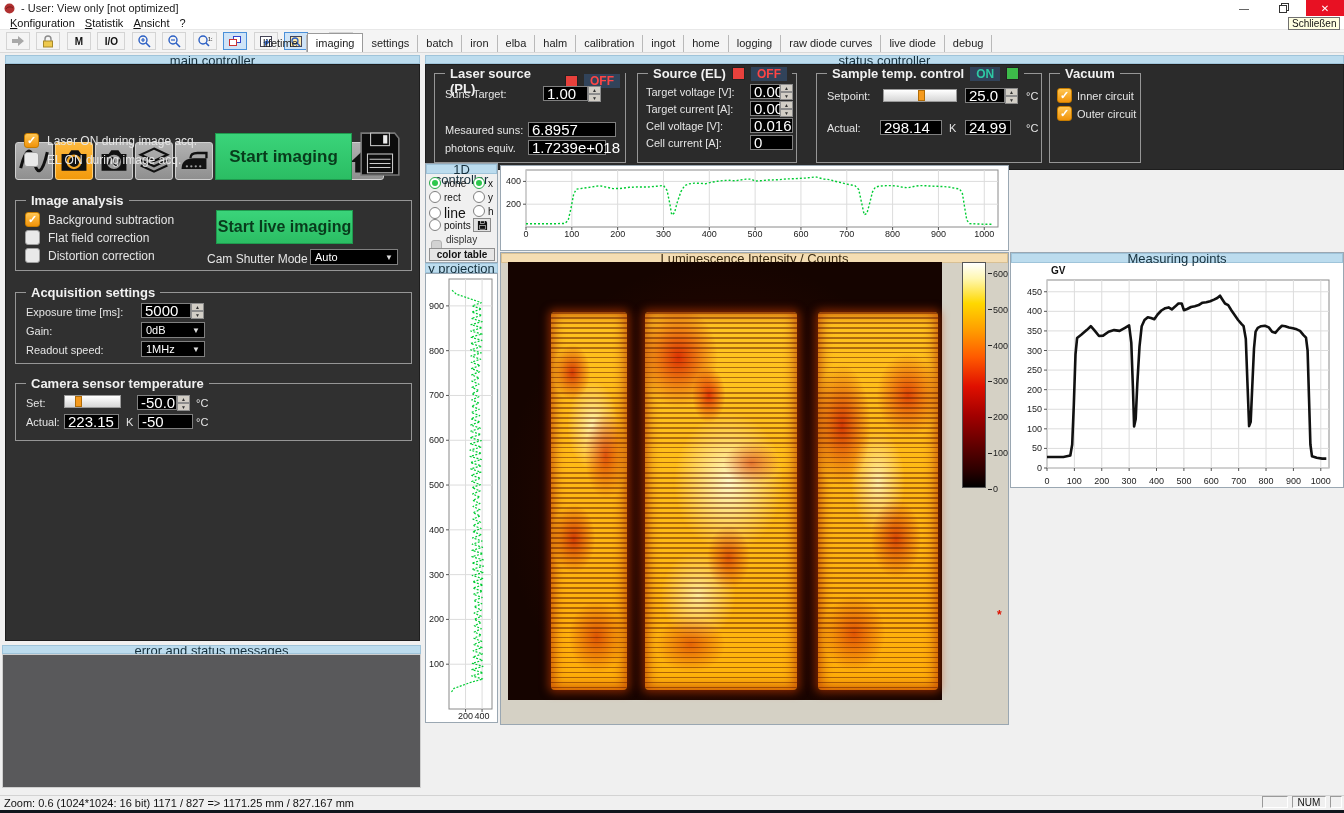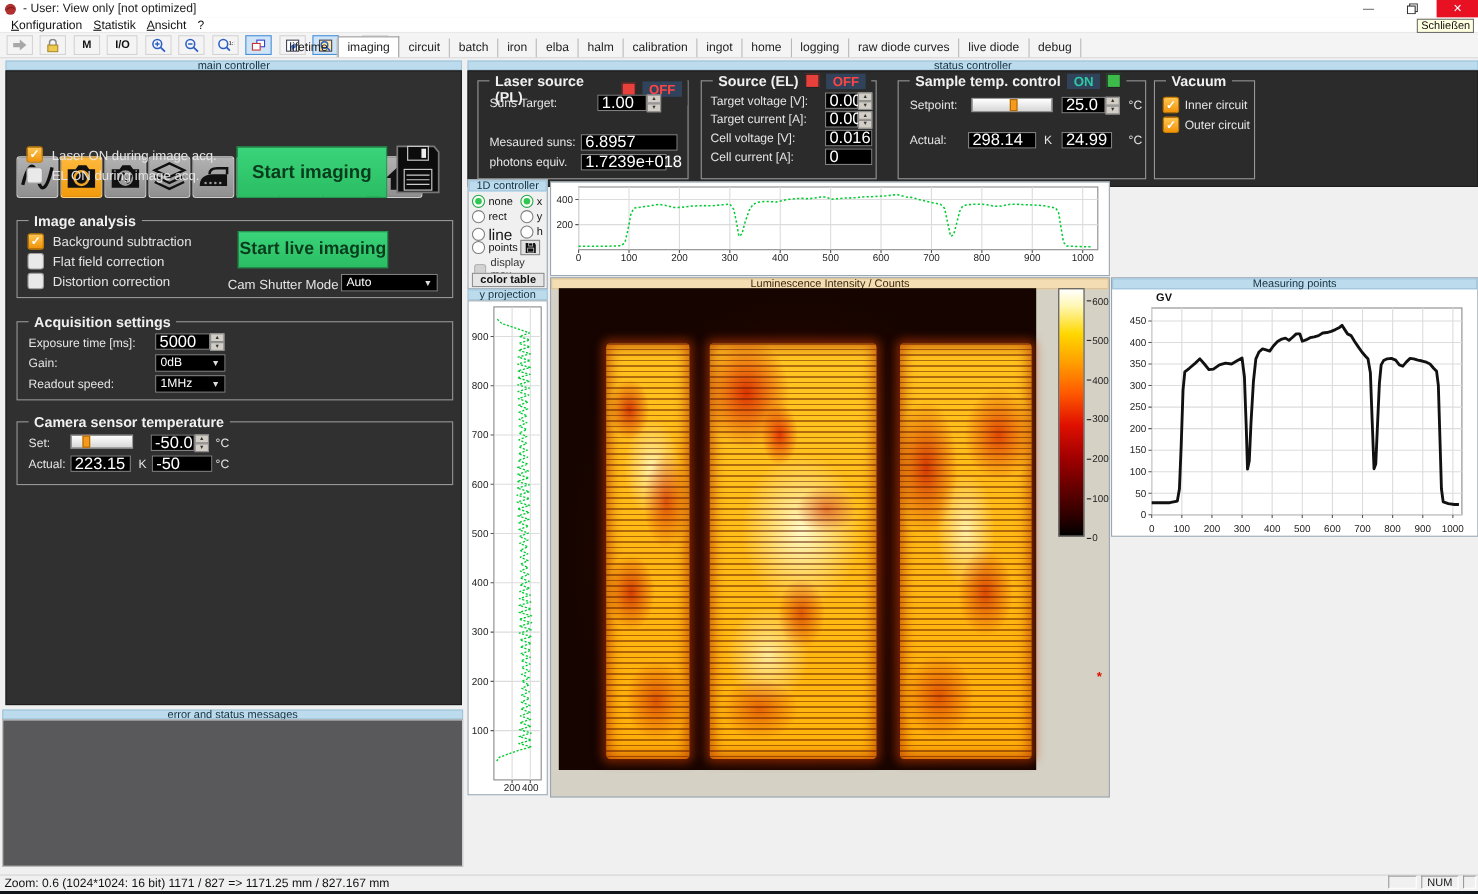--- a/index.html
+++ b/index.html
@@ -18,21 +18,21 @@
   .menu-item::first-letter { text-decoration:underline; }
   #toolbar { left:0; top:30px; width:1344px; height:23px; background:#f4f4f4; border-bottom:1px solid #d9d9d9; }
   .tb-btn { position:relative; width:24px; height:18px; background:#f4f4f4; border:1px solid #d4d4d4; display:inline-flex; align-items:center; justify-content:center; font-size:10px; font-weight:bold; vertical-align:top; margin-right:2px; }
   .tb-btn.pressed { border-color:#4a90d9; background:#cfe4f7; }
   #tb-buttons { position:absolute; left:6px; top:2px; }
   #tab-strip { position:absolute; left:255px; top:2px; height:20px; display:flex; align-items:flex-end; }
   .tab { font-size:11px; padding:2px 8px 3px 8px; border-right:1px solid #b9b9b9; color:#222; background:transparent; }
   .tab.active { background:#fff; border:1px solid #9a9a9a; border-bottom:none; padding-top:3px; }
 
   
-  .strip { background:#bcdcee; color:#15303d; font-size:10px; text-align:center; line-height:9px; border:1px solid #9fc4da; }
+  .strip { background:#bcdcee; color:#15303d; font-size:13px; text-align:center; line-height:9px; border:1px solid #9fc4da; }
   .strip.peach { background:#f4ddb3; border-color:#d8c094; color:#3a2a10; }
 
   
   .dark { background:#303030; }
   .grp { position:absolute; border:1px solid #969696; }
   .grp-legend { position:absolute; top:-8px; left:10px; padding:0 5px; font-size:13px; font-weight:bold; color:#f0f0f0; background:#303030; display:flex; align-items:center; gap:6px; }
   .dkbg .grp-legend { background:#2b2b2b; }
   .lbl { font-size:11px; color:#e4e4e4; }
   .fld { background:#000; color:#fff; border:1px solid #808080; font-size:15px; display:flex; align-items:center; padding:0 3px; height:15px; }
   .dd  { background:#000; color:#fff; border:1px solid #808080; font-size:11px; display:flex; align-items:center; justify-content:space-between; padding:0 4px; height:16px; }
@@ -188,21 +188,21 @@
         <svg width="15" height="13">
           <rect x="1.5" y="1.5" width="12" height="10" fill="#fff" stroke="#445"></rect>
           <rect x="7" y="6" width="6" height="5" fill="#3b6fd4"></rect>
           <rect x="8.5" y="6.5" width="3" height="1.5" fill="#fff"></rect>
         </svg>
       </span>
   </div>
   <div id="tab-strip">
       <span class="tab">lifetime</span>
       <span class="tab active">imaging</span>
-      <span class="tab">circuit</span>
+      <span class="tab">settings</span>
       <span class="tab">batch</span>
       <span class="tab">iron</span>
       <span class="tab">elba</span>
       <span class="tab">halm</span>
       <span class="tab">calibration</span>
       <span class="tab">ingot</span>
       <span class="tab">home</span>
       <span class="tab">logging</span>
       <span class="tab">raw diode curves</span>
       <span class="tab">live diode</span>

